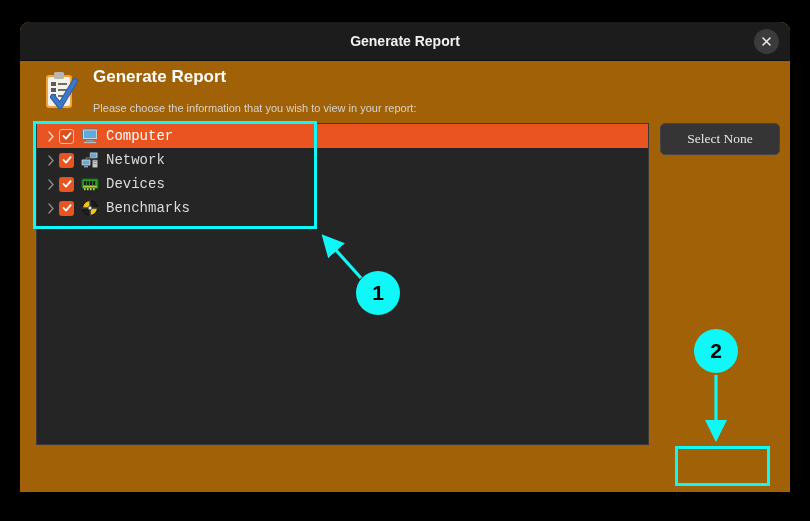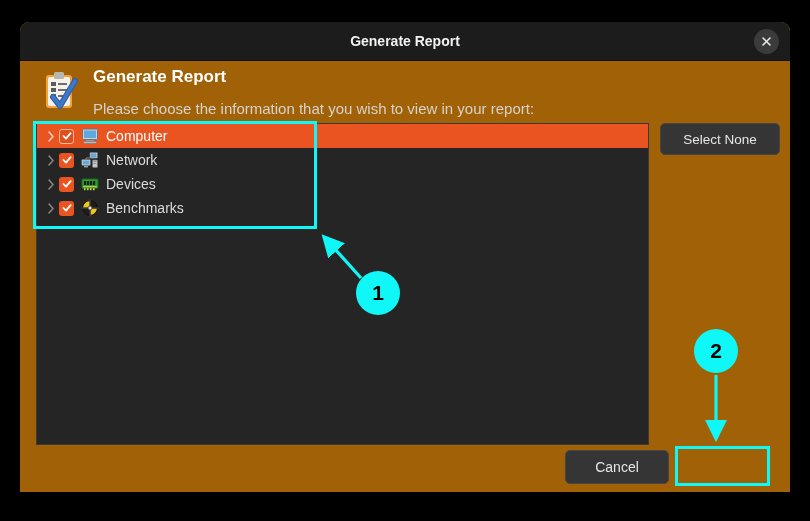--- a/index.html
+++ b/index.html
@@ -67,21 +67,21 @@
   #clipboard-icon { width: 46px; height: 46px; flex: 0 0 46px; }
   #header-texts { margin-left: 10px; }
   #header-title {
     color: #ffffff;
     font-size: 17px;
     font-weight: bold;
     line-height: 21px;
   }
   #header-sub {
     color: #d6d2cd;
-    font-size: 15px;
+    font-size: 11px;
     line-height: 19px;
     margin-top: 12px;
   }
 
   
   #list-panel {
     position: absolute;
     left: 16px;
     top: 101px;
     width: 613px;
@@ -90,20 +90,21 @@
     border: 1px solid #3a3a3a;
     overflow: hidden;
   }
   .row {
     position: relative;
     height: 24px;
     display: flex;
     align-items: center;
     padding-left: 6px;
     cursor: pointer;
+    font-family: Liberation Mono, monospace;
   }
   .row.selected { background: #e95420; }
   .arrow {
     width: 16px; height: 16px;
     flex: 0 0 16px;
     display: flex; align-items: center; justify-content: center;
   }
   .chk {
     width: 15px; height: 15px;
     flex: 0 0 15px;
@@ -129,21 +130,21 @@
   .side-btn {
     position: absolute;
     left: 640px;
     width: 120px;
     height: 32px;
     background: #353535;
     border: 1px solid #454545;
     border-radius: 5px;
     color: #e6e6e6;
     font-size: 13.5px;
-    font-family: Liberation Sans, sans-serif;
+    font-family: Liberation Serif, serif;
     cursor: pointer;
   }
   #btn-select-none { top: 101px; }
   #btn-select-all  { top: 140px; }
 
   
   .bottom-btn {
     position: absolute;
     top: 428px;
     width: 104px;
@@ -327,21 +328,20 @@
           <circle cx="9" cy="9" r="2" fill="#e8e8e8" stroke="#333" stroke-width="0.8"></circle>
         </svg>
       </span>
       <span class="row-label">Benchmarks</span>
     </div>
 
   </div>
 
   <button class="side-btn" id="btn-select-none">Select None</button>
 
-  <button class="bottom-btn" id="btn-cancel">Cancel</button>
 
 </div>
 
 <div id="overlay">
 
   <div class="hl-box" id="hl-list"></div>
   <div class="hl-box" id="hl-gen"></div>
 
   <svg width="810" height="521" style="position:absolute;left:0;top:0;">
     <defs>

